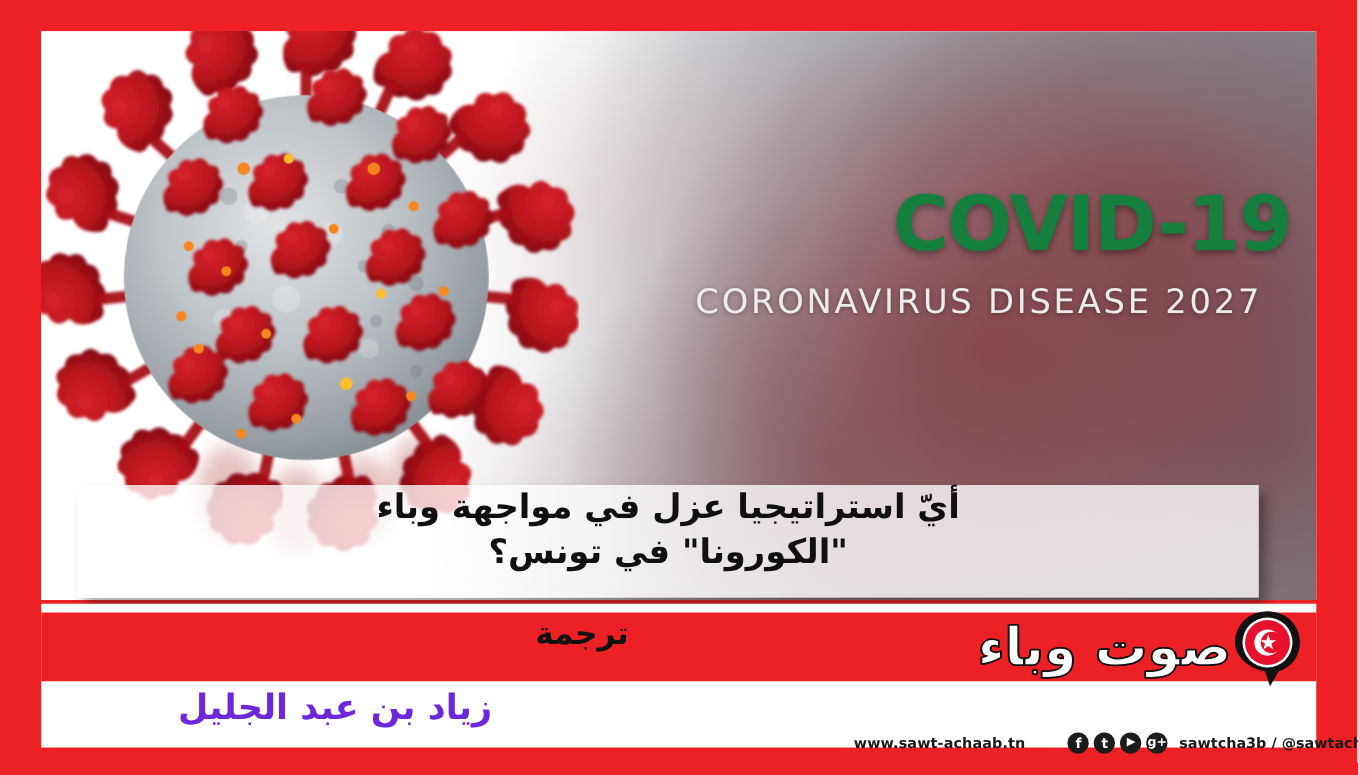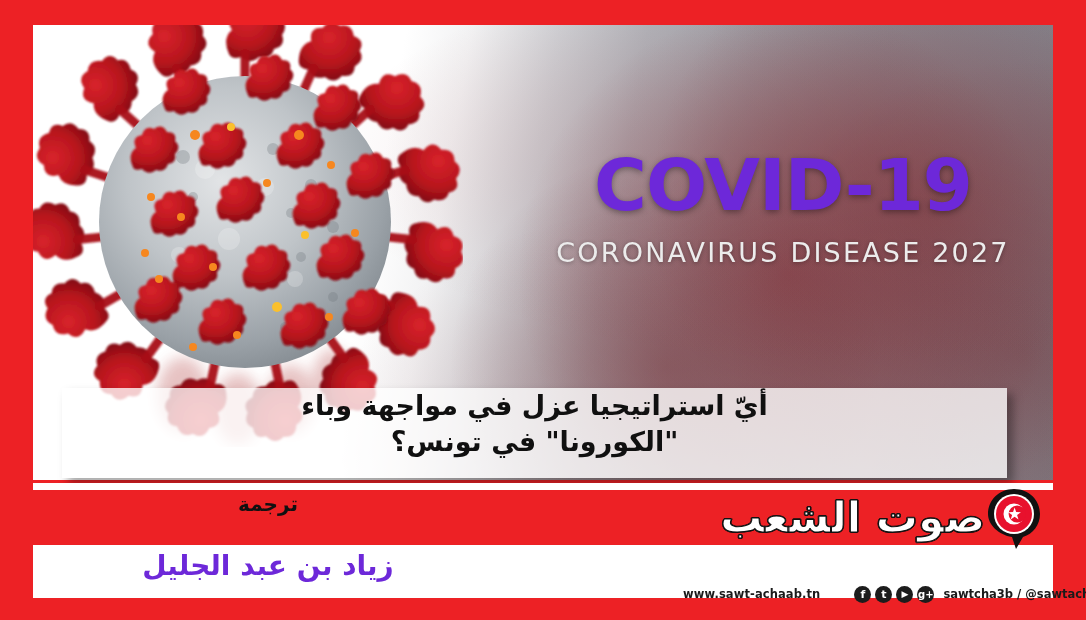--- a/index.html
+++ b/index.html
@@ -76,27 +76,28 @@
     position: absolute;
     left: 500px;
     top: 125px;
     width: 500px;
     text-align: center;
     pointer-events: none;
   }
   .covid-title {
     font-family: "DejaVu Sans", "Liberation Sans", sans-serif;
     font-weight: 700;
-    font-size: 72px;
+    font-size: 61px;
     line-height: 0.98;
     letter-spacing: -1px;
-    color: #6d28d9;
+    color: #15803d;
     text-shadow: 0 2px 6px rgba(0,0,0,0.38);
     margin: 0;
     white-space: nowrap;
+    text-align: right;
   }
   .covid-sub {
     font-family: "DejaVu Sans", "Liberation Sans", sans-serif;
     font-weight: 400;
     font-size: 27px;
     letter-spacing: 2.2px;
     color: #ececec;
     text-shadow: 0 1px 4px rgba(0,0,0,0.35);
     margin: 16px 0 0 0;
     white-space: nowrap;
@@ -146,24 +147,23 @@
     top: 7px;
     width: 100%;
     height: 55px;
     background: #ED2125;
   }
   .tarjama {
     position: absolute;
     left: 0;
     top: 9px;
     width: 470px;
-    text-align: center;
-    font-family: "DejaVu Sans", "Liberation Sans", sans-serif;
-    font-weight: 700;
-    font-size: 20px;
+    font-family: "DejaVu Sans", "Liberation Sans", sans-serif;
+    font-weight: 700;
+    font-size: 25px;
     color: #111111;
     direction: rtl;
     unicode-bidi: isolate;
   }
   .translator-name {
     position: absolute;
     left: 0;
     top: 66px;
     width: 470px;
     text-align: center;
@@ -452,21 +452,21 @@
   </div>
 
   <div class="bottom-strip">
 
     <div class="red-band"></div>
 
     <div class="tarjama">ترجمة</div>
     <div class="translator-name">زياد بن عبد الجليل</div>
 
     <div class="logo-wrap">
-      <div class="logo-wordmark">صوت الشعب</div>
+      <div class="logo-wordmark">صوت وباء</div>
       <div class="logo-emblem">
         <svg viewBox="0 0 58 64" xmlns="http://www.w3.org/2000/svg">
           <path d="M29 2 C44 2 55 13 55 27 C55 38 48 47 38 50 L31 62 L27 50 C14 48 3 38 3 27 C3 13 14 2 29 2 Z" fill="#111111"></path>
           <circle cx="29" cy="27" r="20" fill="#ffffff"></circle>
           <circle cx="29" cy="27" r="18" fill="#E8112D"></circle>
           <circle cx="29" cy="27" r="10.5" fill="#ffffff"></circle>
           <circle cx="32.2" cy="27" r="8.6" fill="#E8112D"></circle>
           <path d="M29.6 20.6 l1.55 4.52 l4.77 .05 l-3.82 2.87 l1.4 4.57 l-3.9 -2.78 l-3.9 2.78 l1.4 -4.57 l-3.82 -2.87 l4.77 -.05 z" fill="#ffffff"></path>
         </svg>
       </div>

